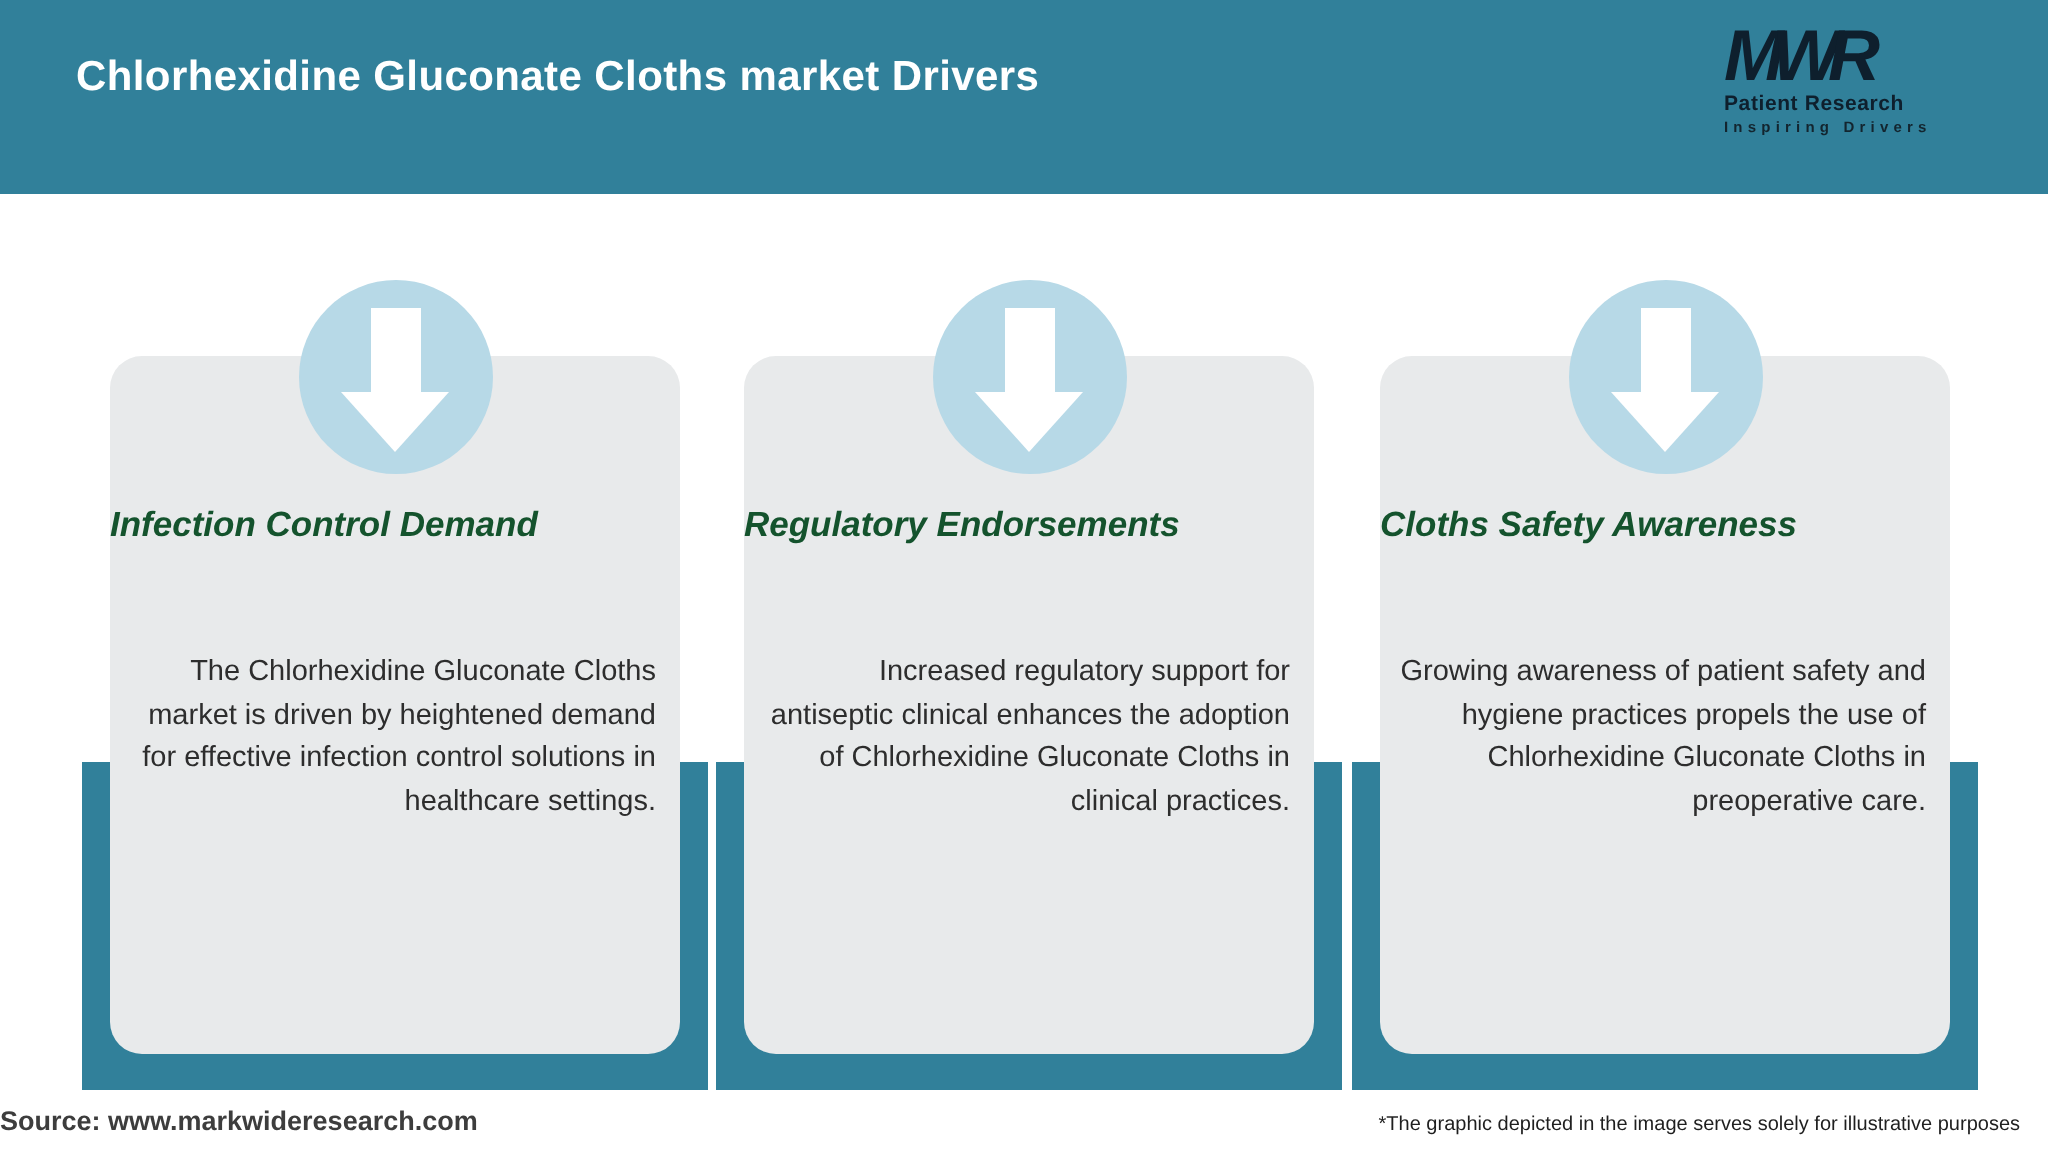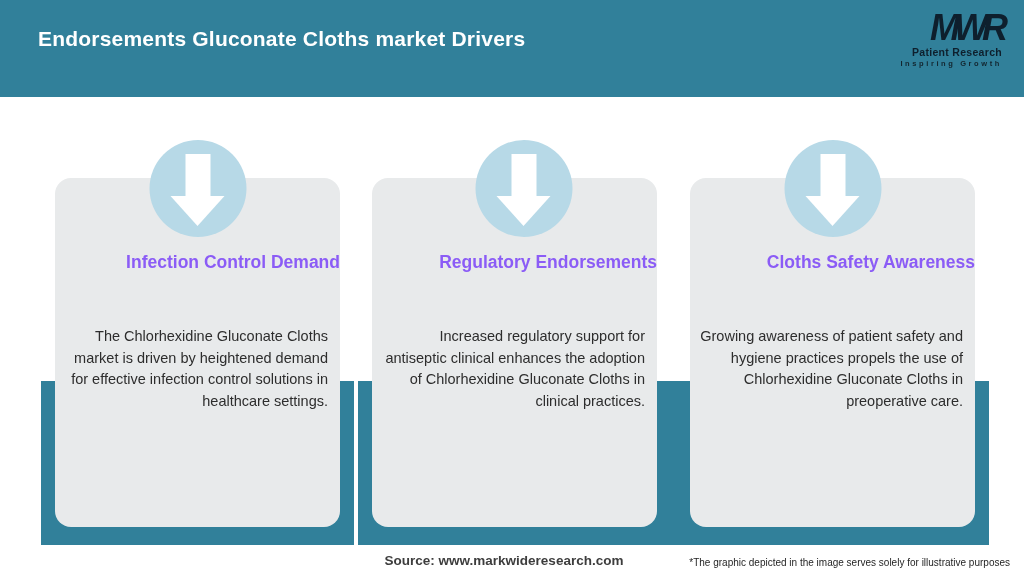--- a/index.html
+++ b/index.html
@@ -32,21 +32,21 @@
     color: #ffffff;
     font-size: 21px;
     font-weight: bold;
     letter-spacing: 0.2px;
   }
   .logo {
     position: absolute;
     right: 22px;
     top: 11px;
     width: 140px;
-    text-align: right;
+    text-align: left;
     color: #0e1f2d;
     user-select: none;
   }
   .logo-monogram {
     font-size: 36px;
     line-height: 34px;
     font-weight: 800;
     font-style: italic;
     letter-spacing: -6px;
     color: #0e1f2d;
@@ -66,21 +66,21 @@
   }
 
   
   .col {
     position: absolute;
     top: 140px;
     width: 285px;
     height: 405px;
   }
   .col-1 { left: 55px; }
-  .col-2 { left: 372px; padding-left: 18px; }
+  .col-2 { left: 372px; }
   .col-3 { left: 690px; }
 
   .backing {
     position: absolute;
     left: -14px;
     right: -14px;
     top: 241px;
     height: 164px;
     background: #31809A;
   }
@@ -121,68 +121,68 @@
     border-left: 27px solid transparent;
     border-right: 27px solid transparent;
     border-top: 30px solid #ffffff;
   }
 
   .card-title {
     position: absolute;
     top: 74px;
     left: 0;
     width: 100%;
-    text-align: right;
+    text-align: left;
     font-size: 17.5px;
     font-weight: bold;
-    color: #8b5cf6;
-    margin: 0;
+    color: #14532d;
+    margin: 0;
+    font-style: italic;
   }
   .card-desc {
     position: absolute;
     top: 148px;
     left: 10px;
     right: 12px;
     font-size: 14.5px;
     line-height: 21.5px;
     color: #2d2d2d;
     text-align: right;
     margin: 0;
   }
 
   
   .source-line {
     position: absolute;
     left: 0;
     top: 553px;
     width: 1008px;
-    text-align: center;
     font-size: 13.5px;
     font-weight: bold;
     color: #3d3d3d;
   }
   .disclaimer {
     position: absolute;
     right: 14px;
     top: 557px;
     font-size: 10px;
     color: #1f1f1f;
   }
 </style>
 </head>
 <body>
 
 <div id="canvas">
 
   <div class="header">
-    <h1 class="header-title">Endorsements Gluconate Cloths market Drivers</h1>
+    <h1 class="header-title">Chlorhexidine Gluconate Cloths market Drivers</h1>
     <div class="logo">
       <div class="logo-monogram">MWR</div>
       <div class="logo-name">Patient Research</div>
-      <div class="logo-tagline">Inspiring Growth</div>
+      <div class="logo-tagline">Inspiring Drivers</div>
     </div>
   </div>
 
   <div class="col col-1">
     <div class="backing"></div>
     <div class="card">
       <h2 class="card-title">Infection Control Demand</h2>
       <p class="card-desc">The Chlorhexidine Gluconate Cloths market is driven by heightened demand for effective infection control solutions in healthcare settings.</p>
     </div>
     <div class="circle">

